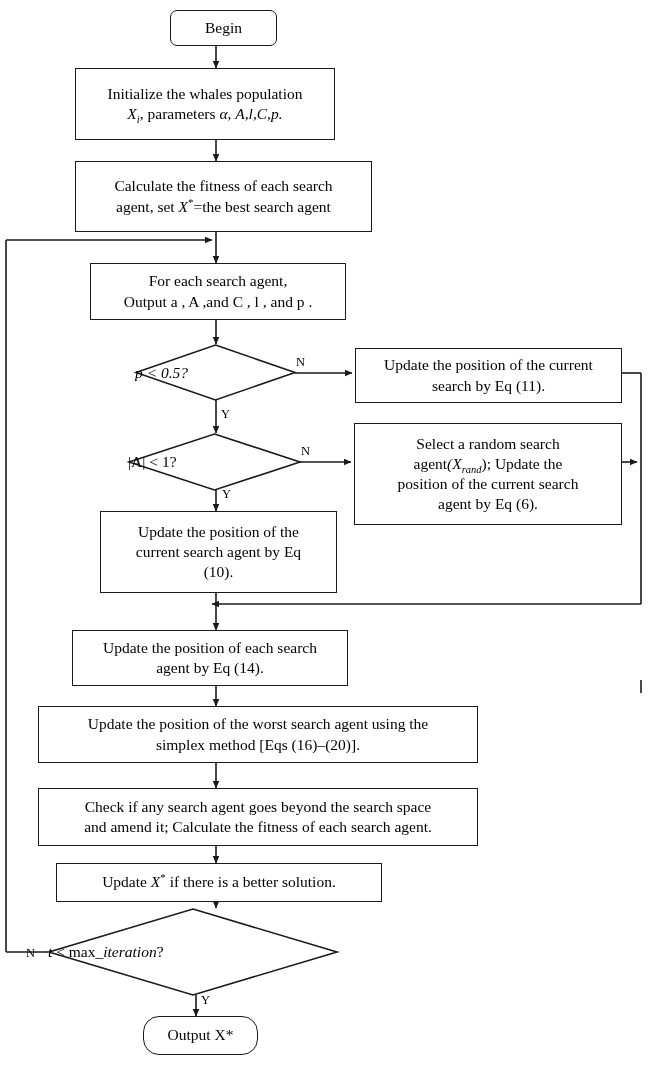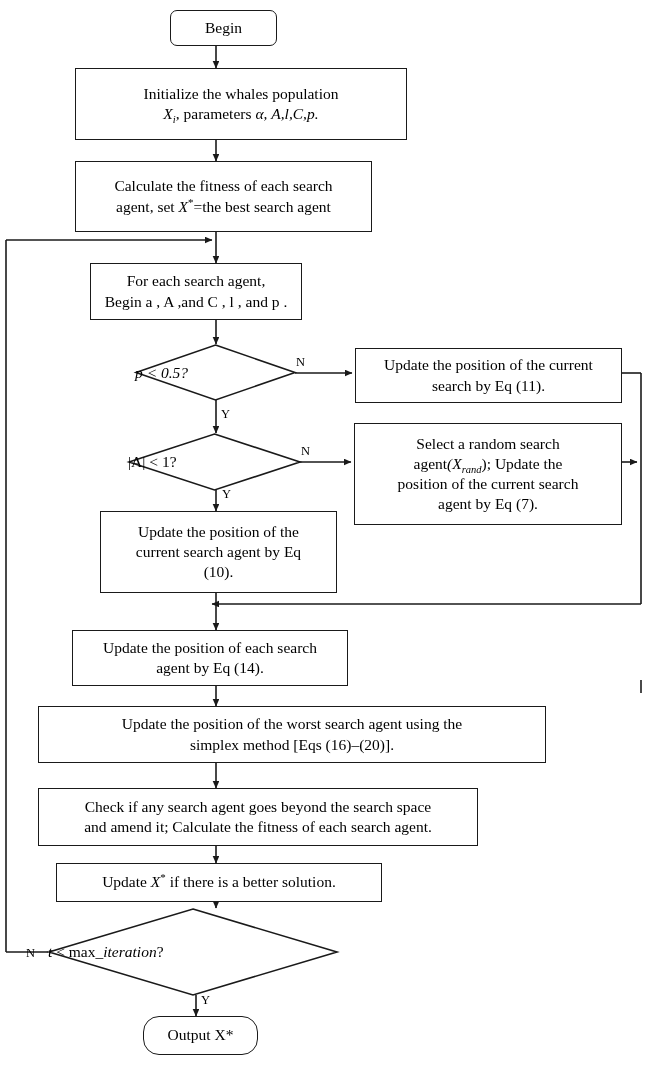--- a/index.html
+++ b/index.html
@@ -73,38 +73,38 @@
       <line x1="6" y1="240" x2="212" y2="240" marker-end="url(#ah)"></line>
     </g>
   </svg>
 
   <div class="tick" style="left:640px;top:680px;height:13px;"></div>
 
   <div class="node term" style="left:170px;top:10px;width:107px;height:36px;">
     <span class="lbl">Begin</span>
   </div>
 
-  <div class="node" style="left:75px;top:68px;width:332px;height:72px;">
+  <div class="node" style="left:75px;top:68px;width:260px;height:72px;">
     <span class="lbl">
       <span>Initialize the whales population</span><br>
       <i class="v">X</i><span class="sub">i</span><span>, parameters</span>&nbsp;<i class="v">α,  A,l,C,p.</i>
     </span>
   </div>
 
   <div class="node" style="left:75px;top:161px;width:297px;height:71px;">
     <span class="lbl">
       <span>Calculate the fitness of each search</span><br>
       <span>agent, set</span>&nbsp;<i class="v">X</i><span class="sup">*</span><span>=the best search agent</span>
     </span>
   </div>
 
-  <div class="node" style="left:90px;top:263px;width:212px;height:57px;">
+  <div class="node" style="left:90px;top:263px;width:256px;height:57px;">
     <span class="lbl">
       <span>For each search agent,</span><br>
-      <span>Begin a , A ,and C , l , and p .</span>
+      <span>Output a , A ,and C , l , and p .</span>
     </span>
   </div>
 
   <div class="diamond" style="left:135px;top:344px;width:161px;height:57px;">
     <svg width="161" height="57" viewBox="0 0 161 57">
       <polygon points="80.5,1 160,28.5 80.5,56 1,28.5" fill="#fff" stroke="#1a1a1a" stroke-width="1.6"></polygon>
     </svg>
     <span class="dtext">
       <i class="v">p &lt; 0.5?</i>
     </span>
@@ -128,40 +128,40 @@
     </span>
   </div>
   <span class="yn" style="left:301px;top:444px;">N</span>
   <span class="yn" style="left:222px;top:487px;">Y</span>
 
   <div class="node" style="left:354px;top:423px;width:268px;height:102px;">
     <span class="lbl">
       <span>Select a random search</span><br>
       <span>agent</span><i class="v">(X</i><span class="sub">rand</span><span>)</span><span>; Update the</span><br>
       <span>position of the current search</span><br>
-      <span>agent by Eq (7).</span>
+      <span>agent by Eq (6).</span>
     </span>
   </div>
 
   <div class="node" style="left:100px;top:511px;width:237px;height:82px;">
     <span class="lbl">
       <span>Update the position of the</span><br>
       <span>current search agent by Eq</span><br>
       <span>(10).</span>
     </span>
   </div>
 
   <div class="node" style="left:72px;top:630px;width:276px;height:56px;">
     <span class="lbl">
       <span>Update the position of each search</span><br>
       <span>agent by Eq (14).</span>
     </span>
   </div>
 
-  <div class="node" style="left:38px;top:706px;width:508px;height:57px;">
+  <div class="node" style="left:38px;top:706px;width:440px;height:57px;">
     <span class="lbl">
       <span>Update the position of the worst search agent using the</span><br>
       <span>simplex method [Eqs (16)–(20)].</span>
     </span>
   </div>
 
   <div class="node" style="left:38px;top:788px;width:440px;height:58px;">
     <span class="lbl">
       <span>Check if any search agent goes beyond the search space</span><br>
       <span>and amend it; Calculate the fitness of each search agent.</span>

